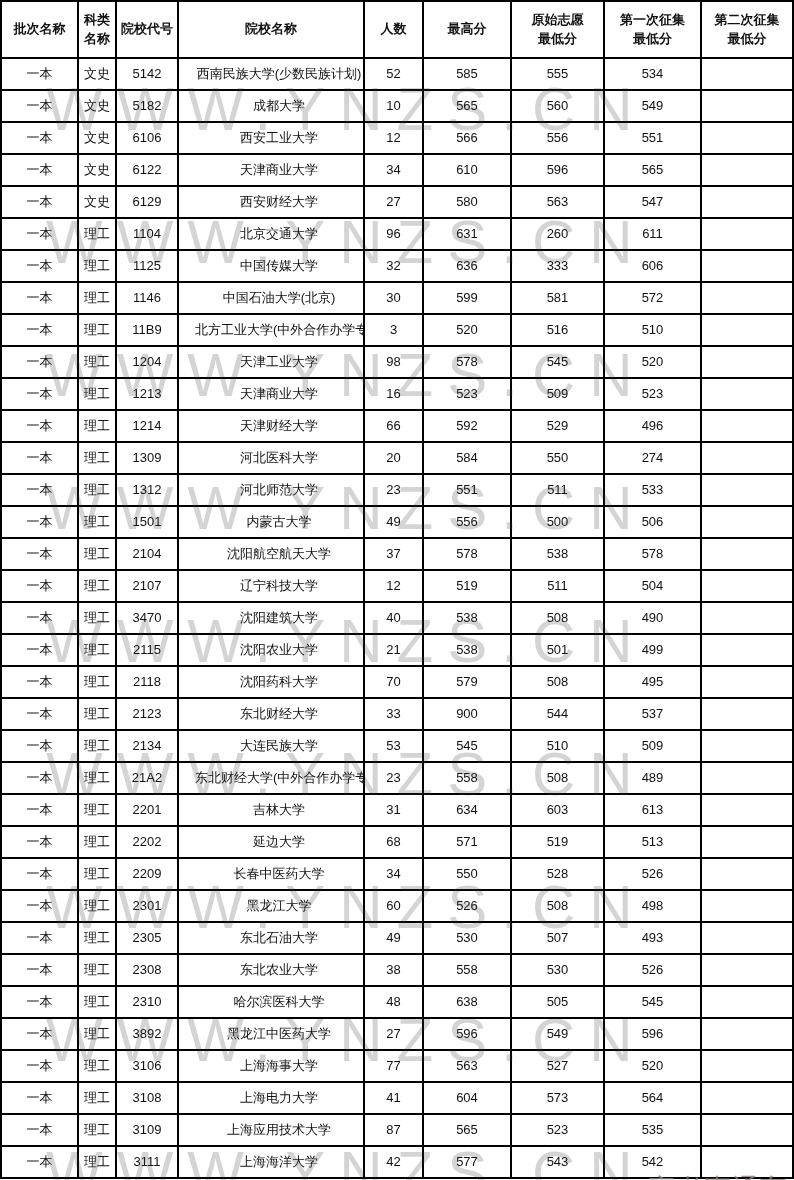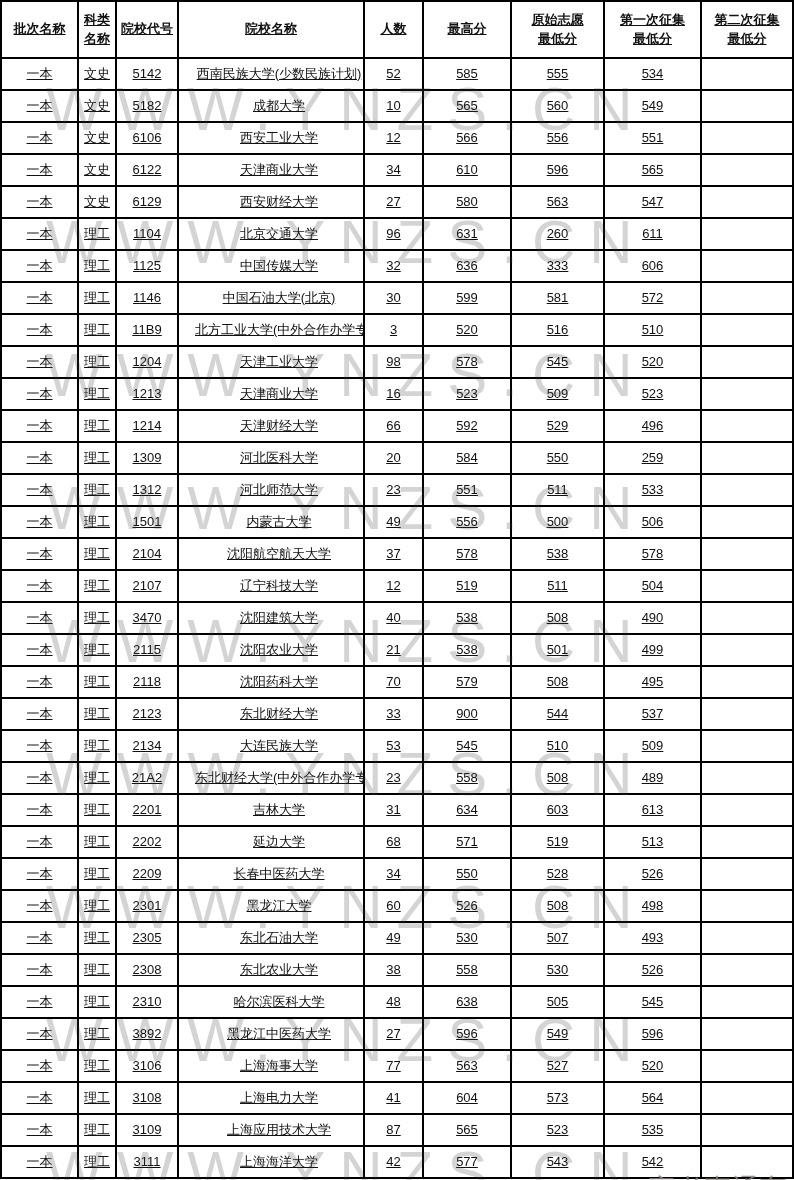--- a/index.html
+++ b/index.html
@@ -18,21 +18,20 @@
   }
 
   
   table.score-table {
     position: relative;
     z-index: 1;
     width: 794px;
     border-collapse: collapse;
     table-layout: fixed;
     background: transparent;
-    text-decoration: underline;
   }
   table.score-table th,
   table.score-table td {
     border: 2px solid #000;
     font-size: 13px;
     text-align: center;
     vertical-align: middle;
     overflow: hidden;
     background: transparent;
   }
@@ -257,21 +256,21 @@
           <td class="num-cell"></td>
         </tr>
         <tr>
           <td class="num-cell">一本</td>
           <td class="num-cell">理工</td>
           <td class="num-cell">1309</td>
           <td class="name-cell">河北医科大学</td>
           <td class="num-cell">20</td>
           <td class="num-cell">584</td>
           <td class="num-cell">550</td>
-          <td class="num-cell">259</td>
+          <td class="num-cell">274</td>
           <td class="num-cell"></td>
         </tr>
         <tr>
           <td class="num-cell">一本</td>
           <td class="num-cell">理工</td>
           <td class="num-cell">1312</td>
           <td class="name-cell">河北师范大学</td>
           <td class="num-cell">23</td>
           <td class="num-cell">551</td>
           <td class="num-cell">511</td>

